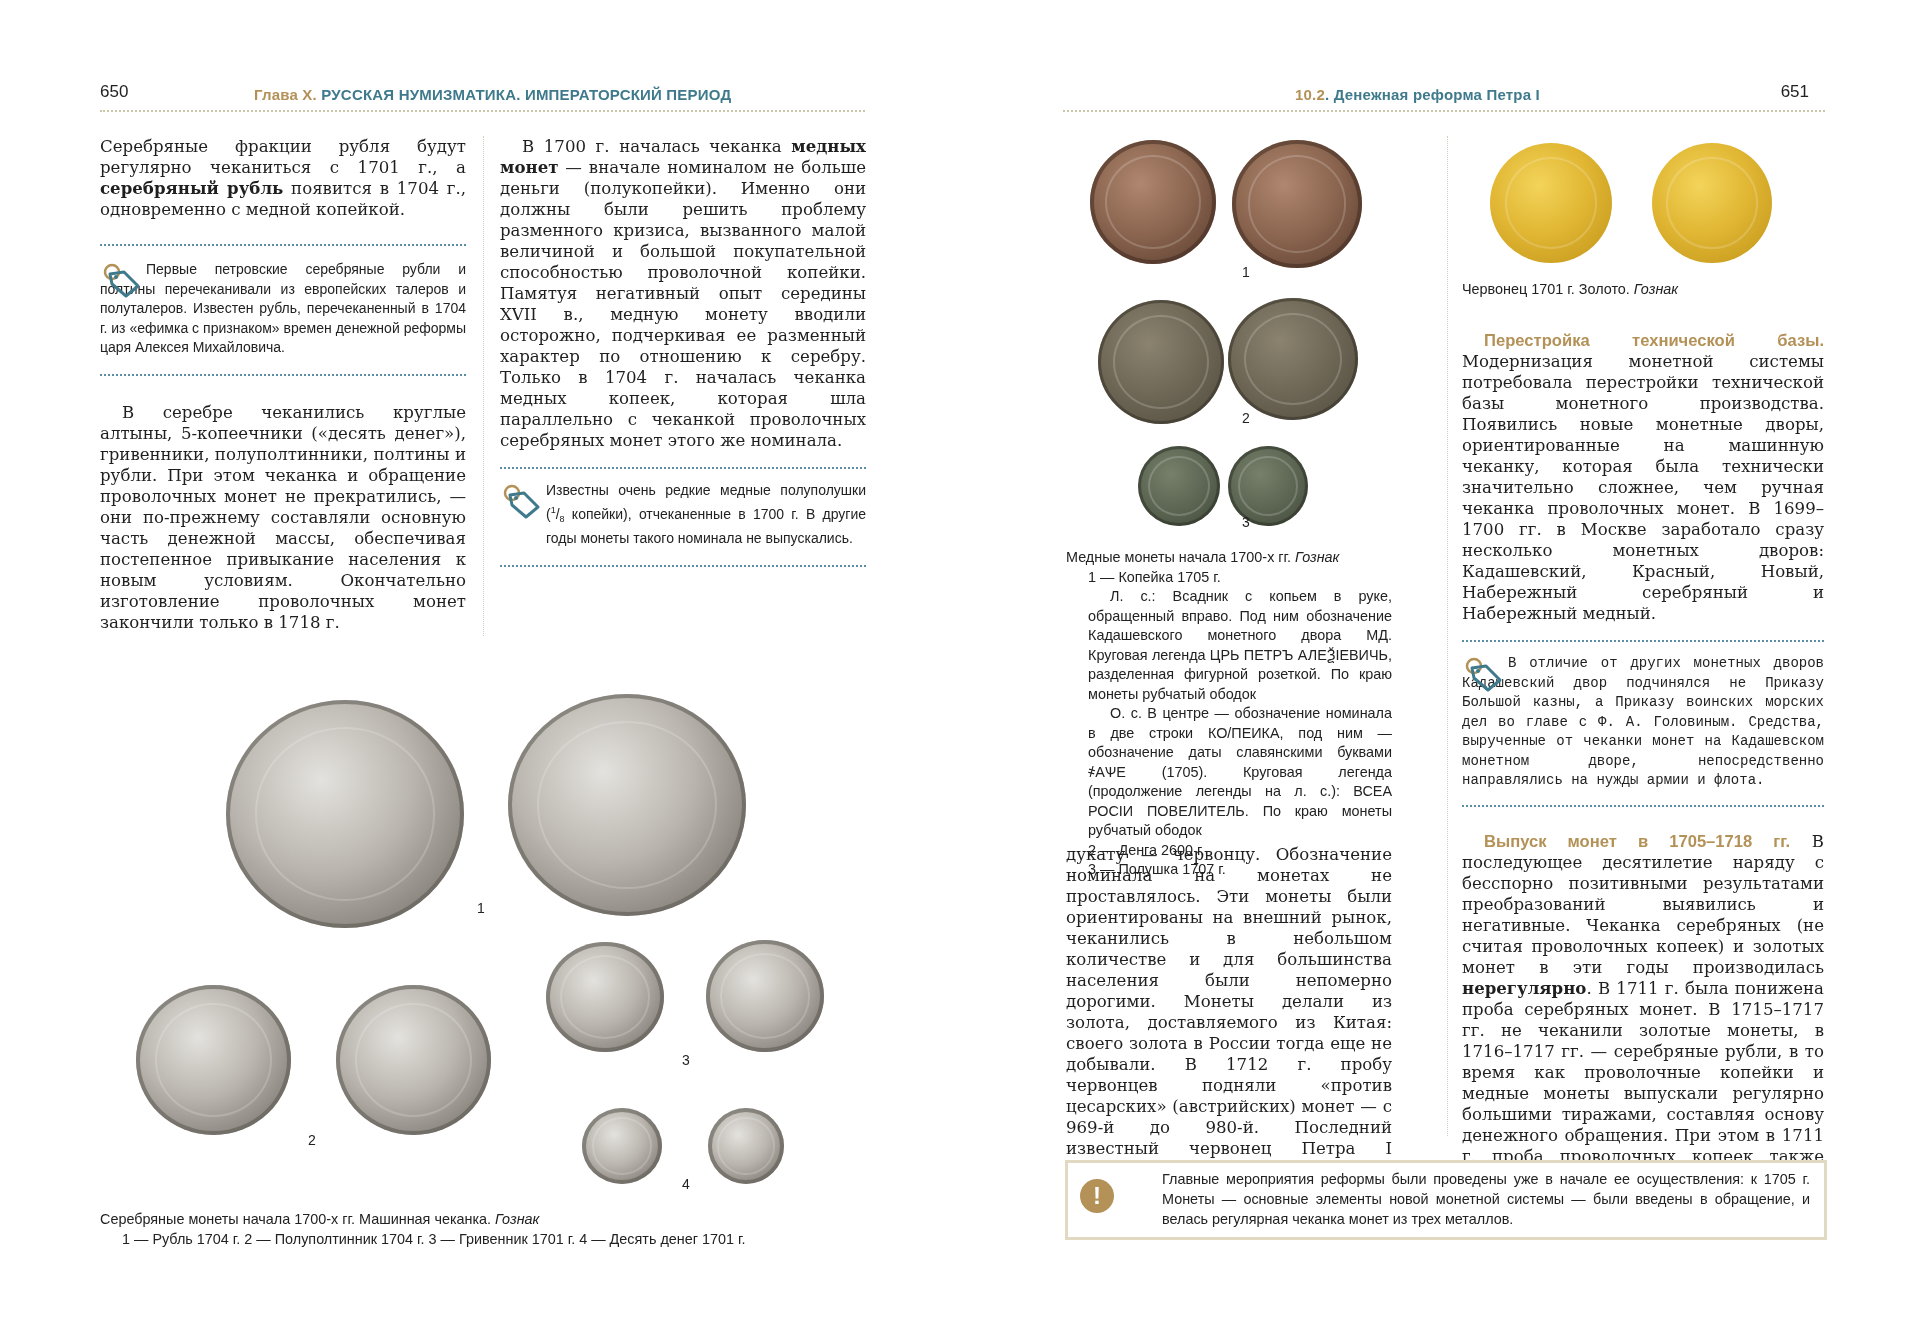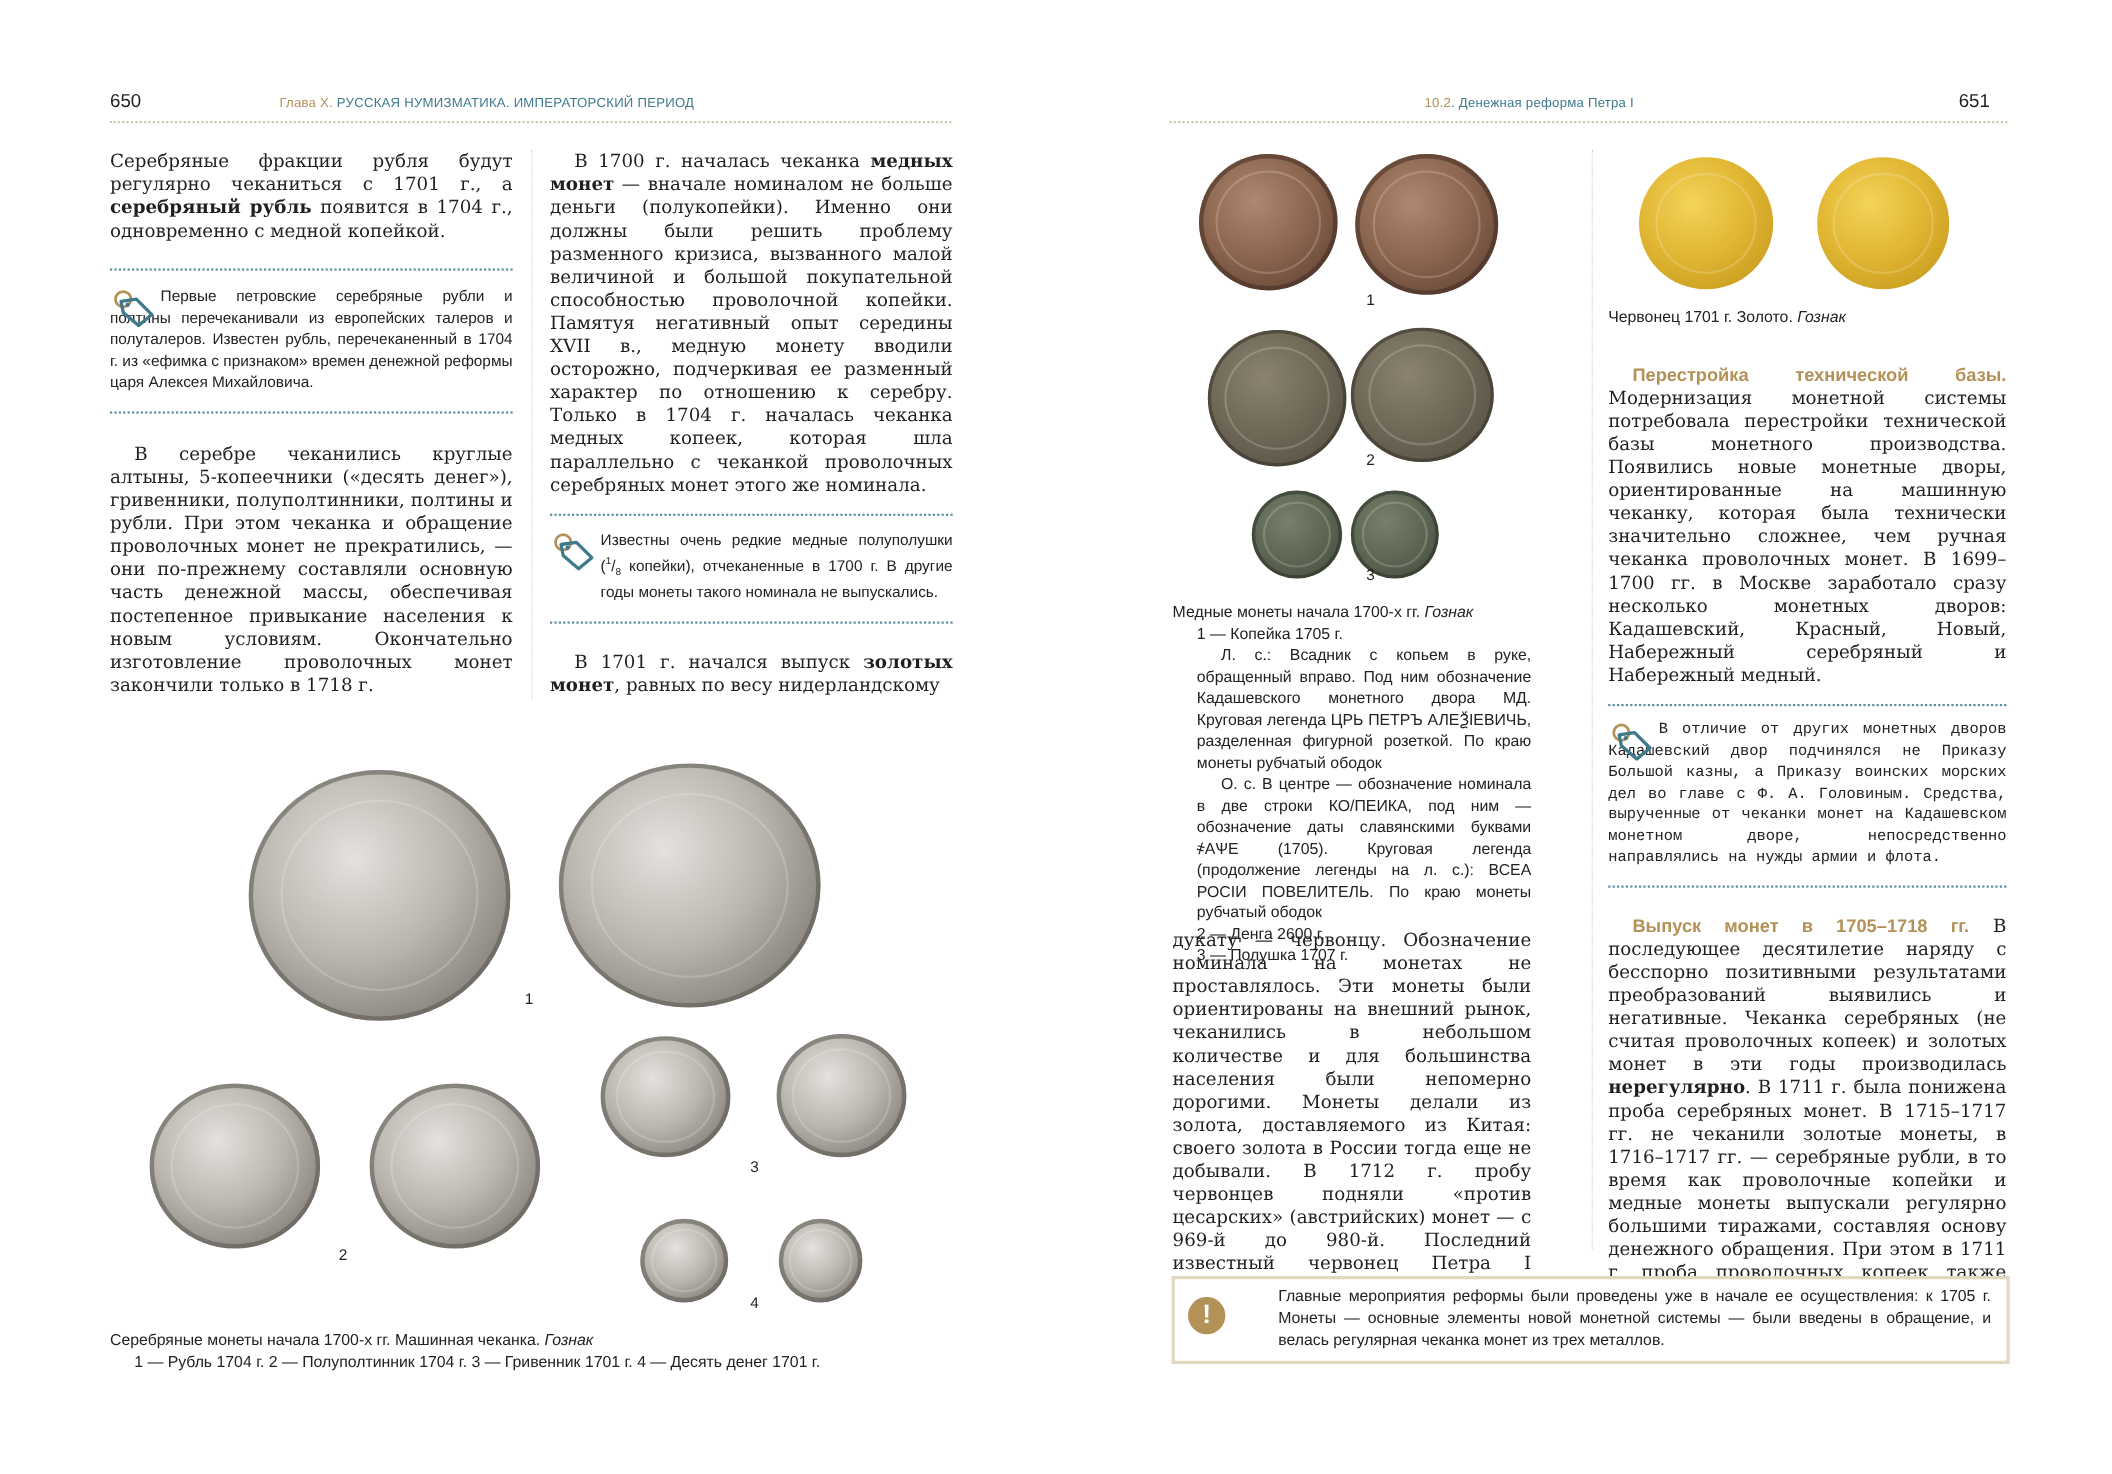--- a/index.html
+++ b/index.html
@@ -9,21 +9,21 @@
   .page { position: absolute; top: 0; height: 952px; }
   .page.left { left: 0; width: 960px; }
   .page.right { left: 960px; width: 960px; }
 
   .running-head { position: absolute; top: 82px; height: 24px; font-family: "Liberation Sans", sans-serif; }
   .page.left .running-head { left: 100px; width: 765px; }
   .page.right .running-head { left: 103px; width: 762px; }
   .page-num { position: absolute; top: 0; font-size: 17px; color: #222; }
   .page.left .page-num { left: 0; }
   .page.right .page-num { right: 16px; }
-  .head-title { position: absolute; top: 4px; font-size: 12px; font-weight: normal; letter-spacing: .2px; }
+  .head-title { position: absolute; top: 4px; font-size: 15px; font-weight: bold; letter-spacing: .2px; }
   .page.left .head-title { left: 154px; }
   .page.right .head-title { left: 232px; }
   .gold { color: #b39157; }
   .teal { color: #3f7a8c; }
   .head-rule { position: absolute; top: 28px; left: 0; right: 0; border-top: 2px dotted #c8c8a8; }
 
   .col { position: absolute; }
   .body-text { font-size: 16.6px; line-height: 21px; text-align: justify; }
   .body-text b { font-weight: bold; }
   .indent { text-indent: 22px; }
@@ -88,21 +88,20 @@
     <div class="note" style="margin-top:12px;">
       <svg class="tag-icon" viewBox="0 0 40 36">
         <circle cx="10" cy="10" r="7" fill="none" stroke="#b39157" stroke-width="2.5"></circle>
         <path d="M8 12 L22 10 L36 24 L24 34 L10 22 Z" fill="none" stroke="#3f7a8c" stroke-width="3" stroke-linejoin="round"></path>
         <circle cx="14" cy="15" r="2" fill="#3f7a8c"></circle>
       </svg>
       <span class="note-text" style="padding-left:46px;"><span>Известны очень редкие медные полуполушки (</span><sup style="font-size:9px;">1</sup>/<sub style="font-size:9px;">8</sub><span> копейки), отчеканенные в 1700 г. В другие годы монеты такого номинала не выпускались.</span></span>
     </div>
     <div class="note-rule" style="margin-top:16px;"></div>
 
-    <p class="body-text indent" style="margin-top:24px;"><span>В 1701 г. начался выпуск </span><b>золотых монет</b><span>, равных по весу нидерландскому</span></p>
   </div>
 
   <div>
     <div class="coin silver" style="left:226px; top:700px; width:238px; height:228px;">
         <div class="inner"></div>
       </div>
     <div class="coin silver" style="left:508px; top:694px; width:238px; height:222px;">
         <div class="inner"></div>
       </div>
     <span class="fig-num" style="left:477px; top:900px;">1</span>

